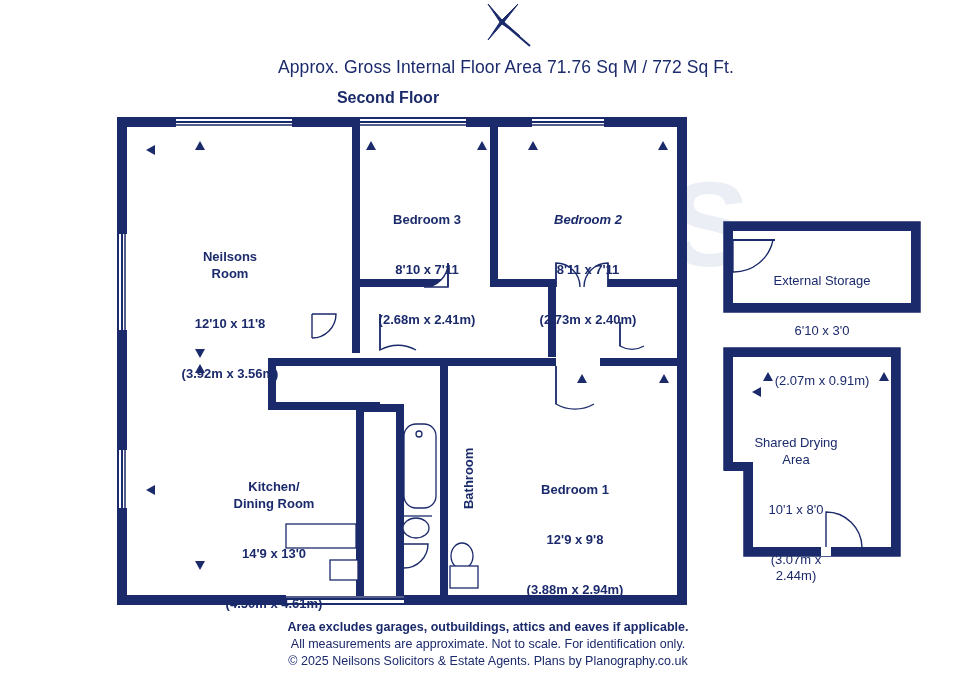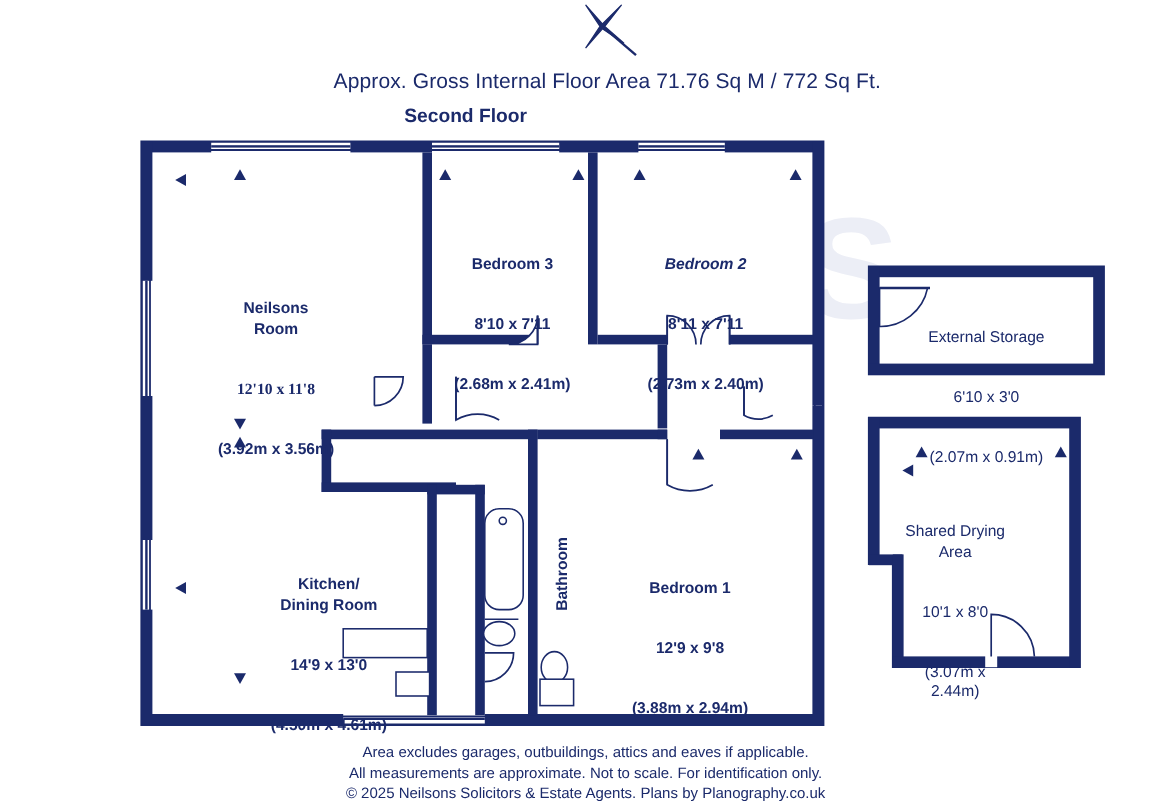--- a/index.html
+++ b/index.html
@@ -49,21 +49,21 @@
   }
   .room-label {
     font-size: 13px;
     font-weight: bold;
   }
   .footer-line {
     width: 976px;
     left: 0;
     font-size: 12.5px;
   }
-  #footer1 { top: 619px; }
+  #footer1 { top: 619px; font-weight: bold; }
   #footer2 { top: 636px; }
   #footer3 { top: 653px; }
   .vert {
     transform: rotate(-90deg);
     transform-origin: 50% 50%;
   }
   .wm {
     position: absolute;
     color: #eceef6;
     font-weight: bold;
@@ -242,21 +242,21 @@
 
     </g>
   </svg>
 
   <div class="txt" id="header-title">Approx. Gross Internal Floor Area 71.76 Sq M / 772 Sq Ft.</div>
   <div class="txt" id="floor-title">Second Floor</div>
 
   <div class="txt room-label" style="left:160px; top:216px; width:140px;">
     <span style="white-space:pre-line; display:block;">Neilsons
 Room</span>
-    <span style="display:block;font-family:Liberation Serif, serif;">12'10 x 11'8</span>
+    <span style="display:block;">12'10 x 11'8</span>
     <span style="display:block;">(3.92m x 3.56m)</span>
   </div>
 
   <div class="txt room-label" style="left:363px; top:179px; width:128px;">
     <span style="display:block;">Bedroom 3</span>
     <span style="display:block;">8'10 x 7'11</span>
     <span style="display:block;">(2.68m x 2.41m)</span>
   </div>
 
   <div class="txt room-label" style="left:524px; top:179px; width:128px;">

